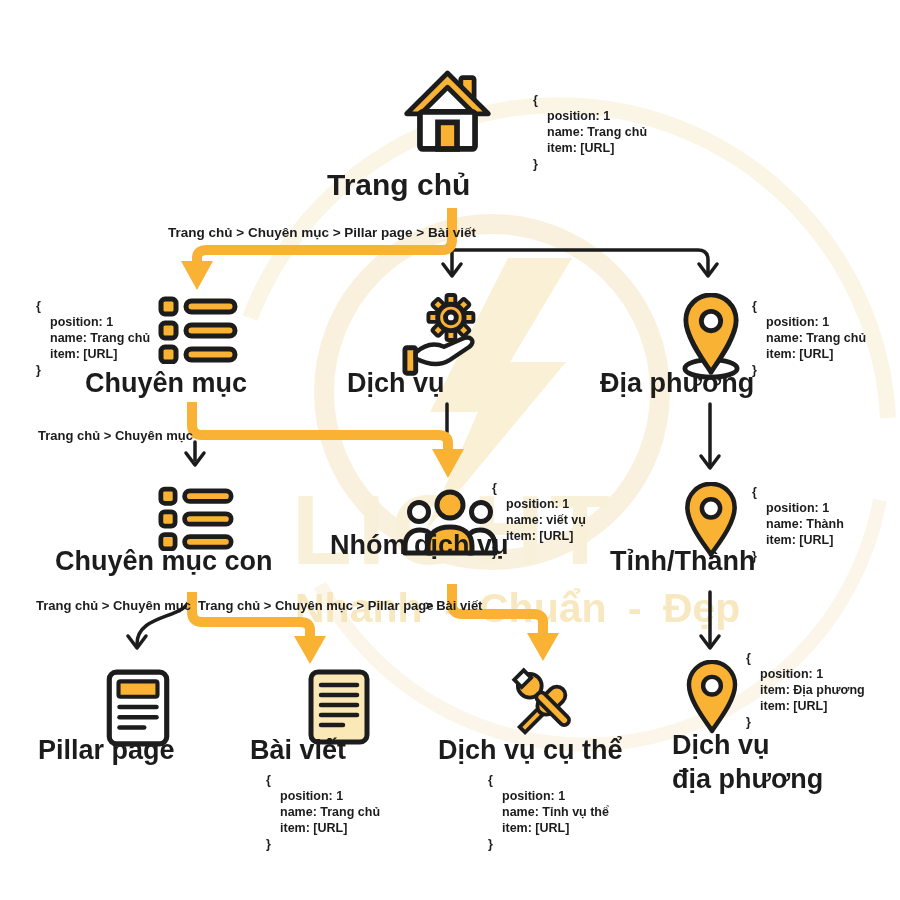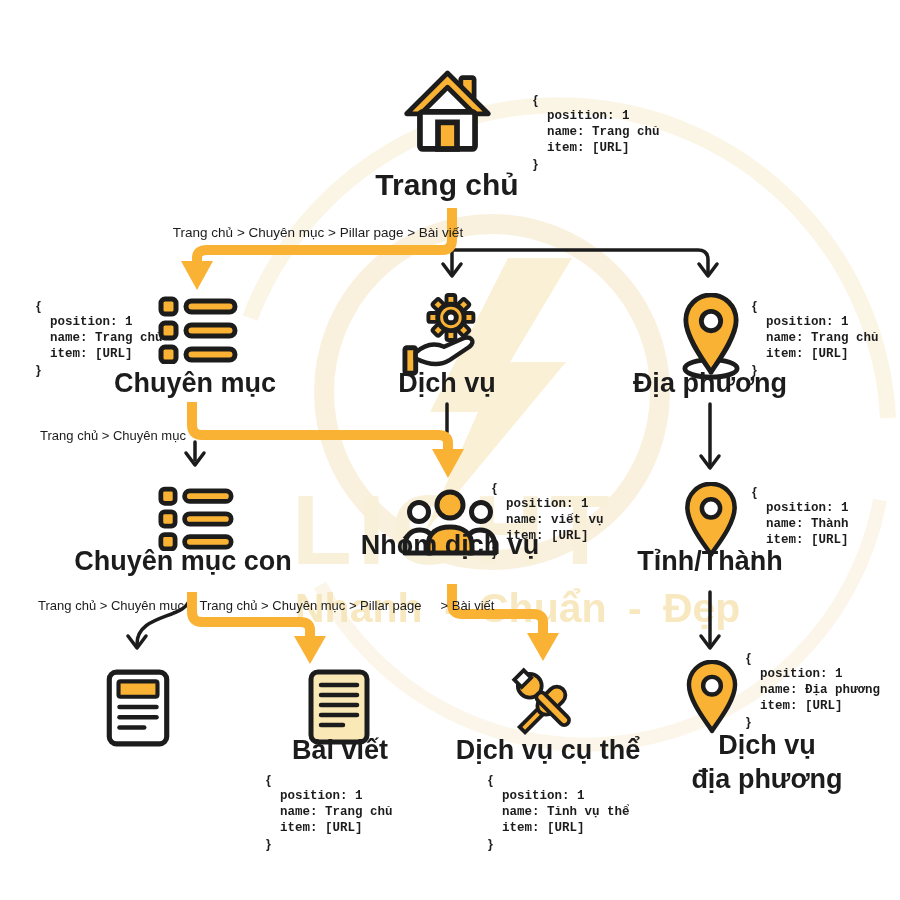--- a/index.html
+++ b/index.html
@@ -5,28 +5,28 @@
 <style>
   html,body{margin:0;padding:0;background:#fff;}
   .stage{position:relative;width:900px;height:900px;background:#fff;overflow:hidden;
          font-family:"Liberation Sans","DejaVu Sans",sans-serif;color:#1C1C1C;}
   .layer{position:absolute;left:0;top:0;}
   .wm-brand{position:absolute;left:292px;top:474px;font-size:98px;font-weight:700;
             letter-spacing:6px;color:#F9F0DA;z-index:0;}
   .wm-slogan{position:absolute;left:295px;top:585px;font-size:41px;font-weight:700;
              color:#F7E4B6;opacity:.85;word-spacing:10px;white-space:nowrap;z-index:0;}
   .icon{position:absolute;z-index:2;}
-  .nlabel{position:absolute;font-weight:700;font-size:27px;text-align:center;
+  .nlabel{position:absolute;font-weight:700;font-size:27px;
           white-space:nowrap;z-index:2;}
   .nlabel.big{font-size:30px;}
-  .bc{position:absolute;font-weight:400;font-size:13px;text-align:center;
+  .bc{position:absolute;font-weight:700;font-size:13px;text-align:left;
       white-space:nowrap;z-index:2;}
   .ann{position:absolute;font-weight:700;font-size:12.5px;line-height:16px;
        white-space:nowrap;z-index:2;}
-  .ann .in{padding-left:14px;font-family:Liberation Mono, monospace;}
+  .ann .in{padding-left:14px;}
   svg{display:block;}
 </style>
 </head>
 <body>
 
 <div class="stage">
 
   <svg width="0" height="0" style="position:absolute" aria-hidden="true">
     <defs>
       <symbol id="sym-home" viewBox="0 0 100 92">
@@ -187,23 +187,24 @@
       <use href="#sym-tools"></use>
     </svg>
   <svg class="icon" style="left:680px;top:660px;width:64px;height:78px">
       <use href="#sym-pin"></use>
     </svg>
 
   <div class="nlabel big" style="left:327px;top:168px;width:240px">Trang chủ</div>
   <div class="nlabel" style="left:85px;top:368px;width:220px">Chuyên mục</div>
   <div class="nlabel" style="left:347px;top:368px;width:200px">Dịch vụ</div>
   <div class="nlabel" style="left:600px;top:368px;width:220px">Địa phương</div>
-  <div class="nlabel" style="left:43px;top:546px;width:280px">Chuyên mục con</div>
+  <div class="nlabel" style="left:55px;top:546px;width:280px">Chuyên mục con</div>
   <div class="nlabel" style="left:330px;top:530px;width:240px">Nhóm dịch vụ</div>
   <div class="nlabel" style="left:610px;top:546px;width:200px">Tỉnh/Thành</div>
+  <div class="nlabel" style="left:38px;top:735px;width:200px">Pillar page</div>
   <div class="nlabel" style="left:250px;top:735px;width:180px">Bài viết</div>
   <div class="nlabel" style="left:438px;top:735px;width:220px">Dịch vụ cụ thể</div>
   <div class="nlabel" style="left:672px;top:730px;width:190px">Dịch vụ</div>
   <div class="nlabel" style="left:672px;top:764px;width:190px">địa phương</div>
 
   <div class="bc" style="left:168px;top:225px;width:300px;font-size:13.5px">Trang chủ &gt; Chuyên mục &gt; Pillar page &gt; Bài viết</div>
   <div class="bc" style="left:38px;top:428px;width:150px">Trang chủ &gt; Chuyên mục</div>
   <div class="bc" style="left:36px;top:598px;width:150px">Trang chủ &gt; Chuyên mục</div>
   <div class="bc" style="left:198px;top:598px;width:225px">Trang chủ &gt; Chuyên mục &gt; Pillar page</div>
   <div class="bc" style="left:425px;top:598px;width:85px">&gt; Bài viết</div>
@@ -239,21 +240,21 @@
   <div class="ann" style="left:752px;top:484px">
     <div>{</div>
       <div class="in">position: 1</div>
     <div class="in">name: Thành</div>
       <div class="in">item: [URL]</div>
     <div>}</div>
   </div>
   <div class="ann" style="left:746px;top:650px">
     <div>{</div>
       <div class="in">position: 1</div>
-    <div class="in">name: Địa phương</div>
+    <div class="in">item: Địa phương</div>
       <div class="in">item: [URL]</div>
     <div>}</div>
   </div>
   <div class="ann" style="left:266px;top:772px">
     <div>{</div>
       <div class="in">position: 1</div>
     <div class="in">name: Trang chủ</div>
       <div class="in">item: [URL]</div>
     <div>}</div>
   </div>

